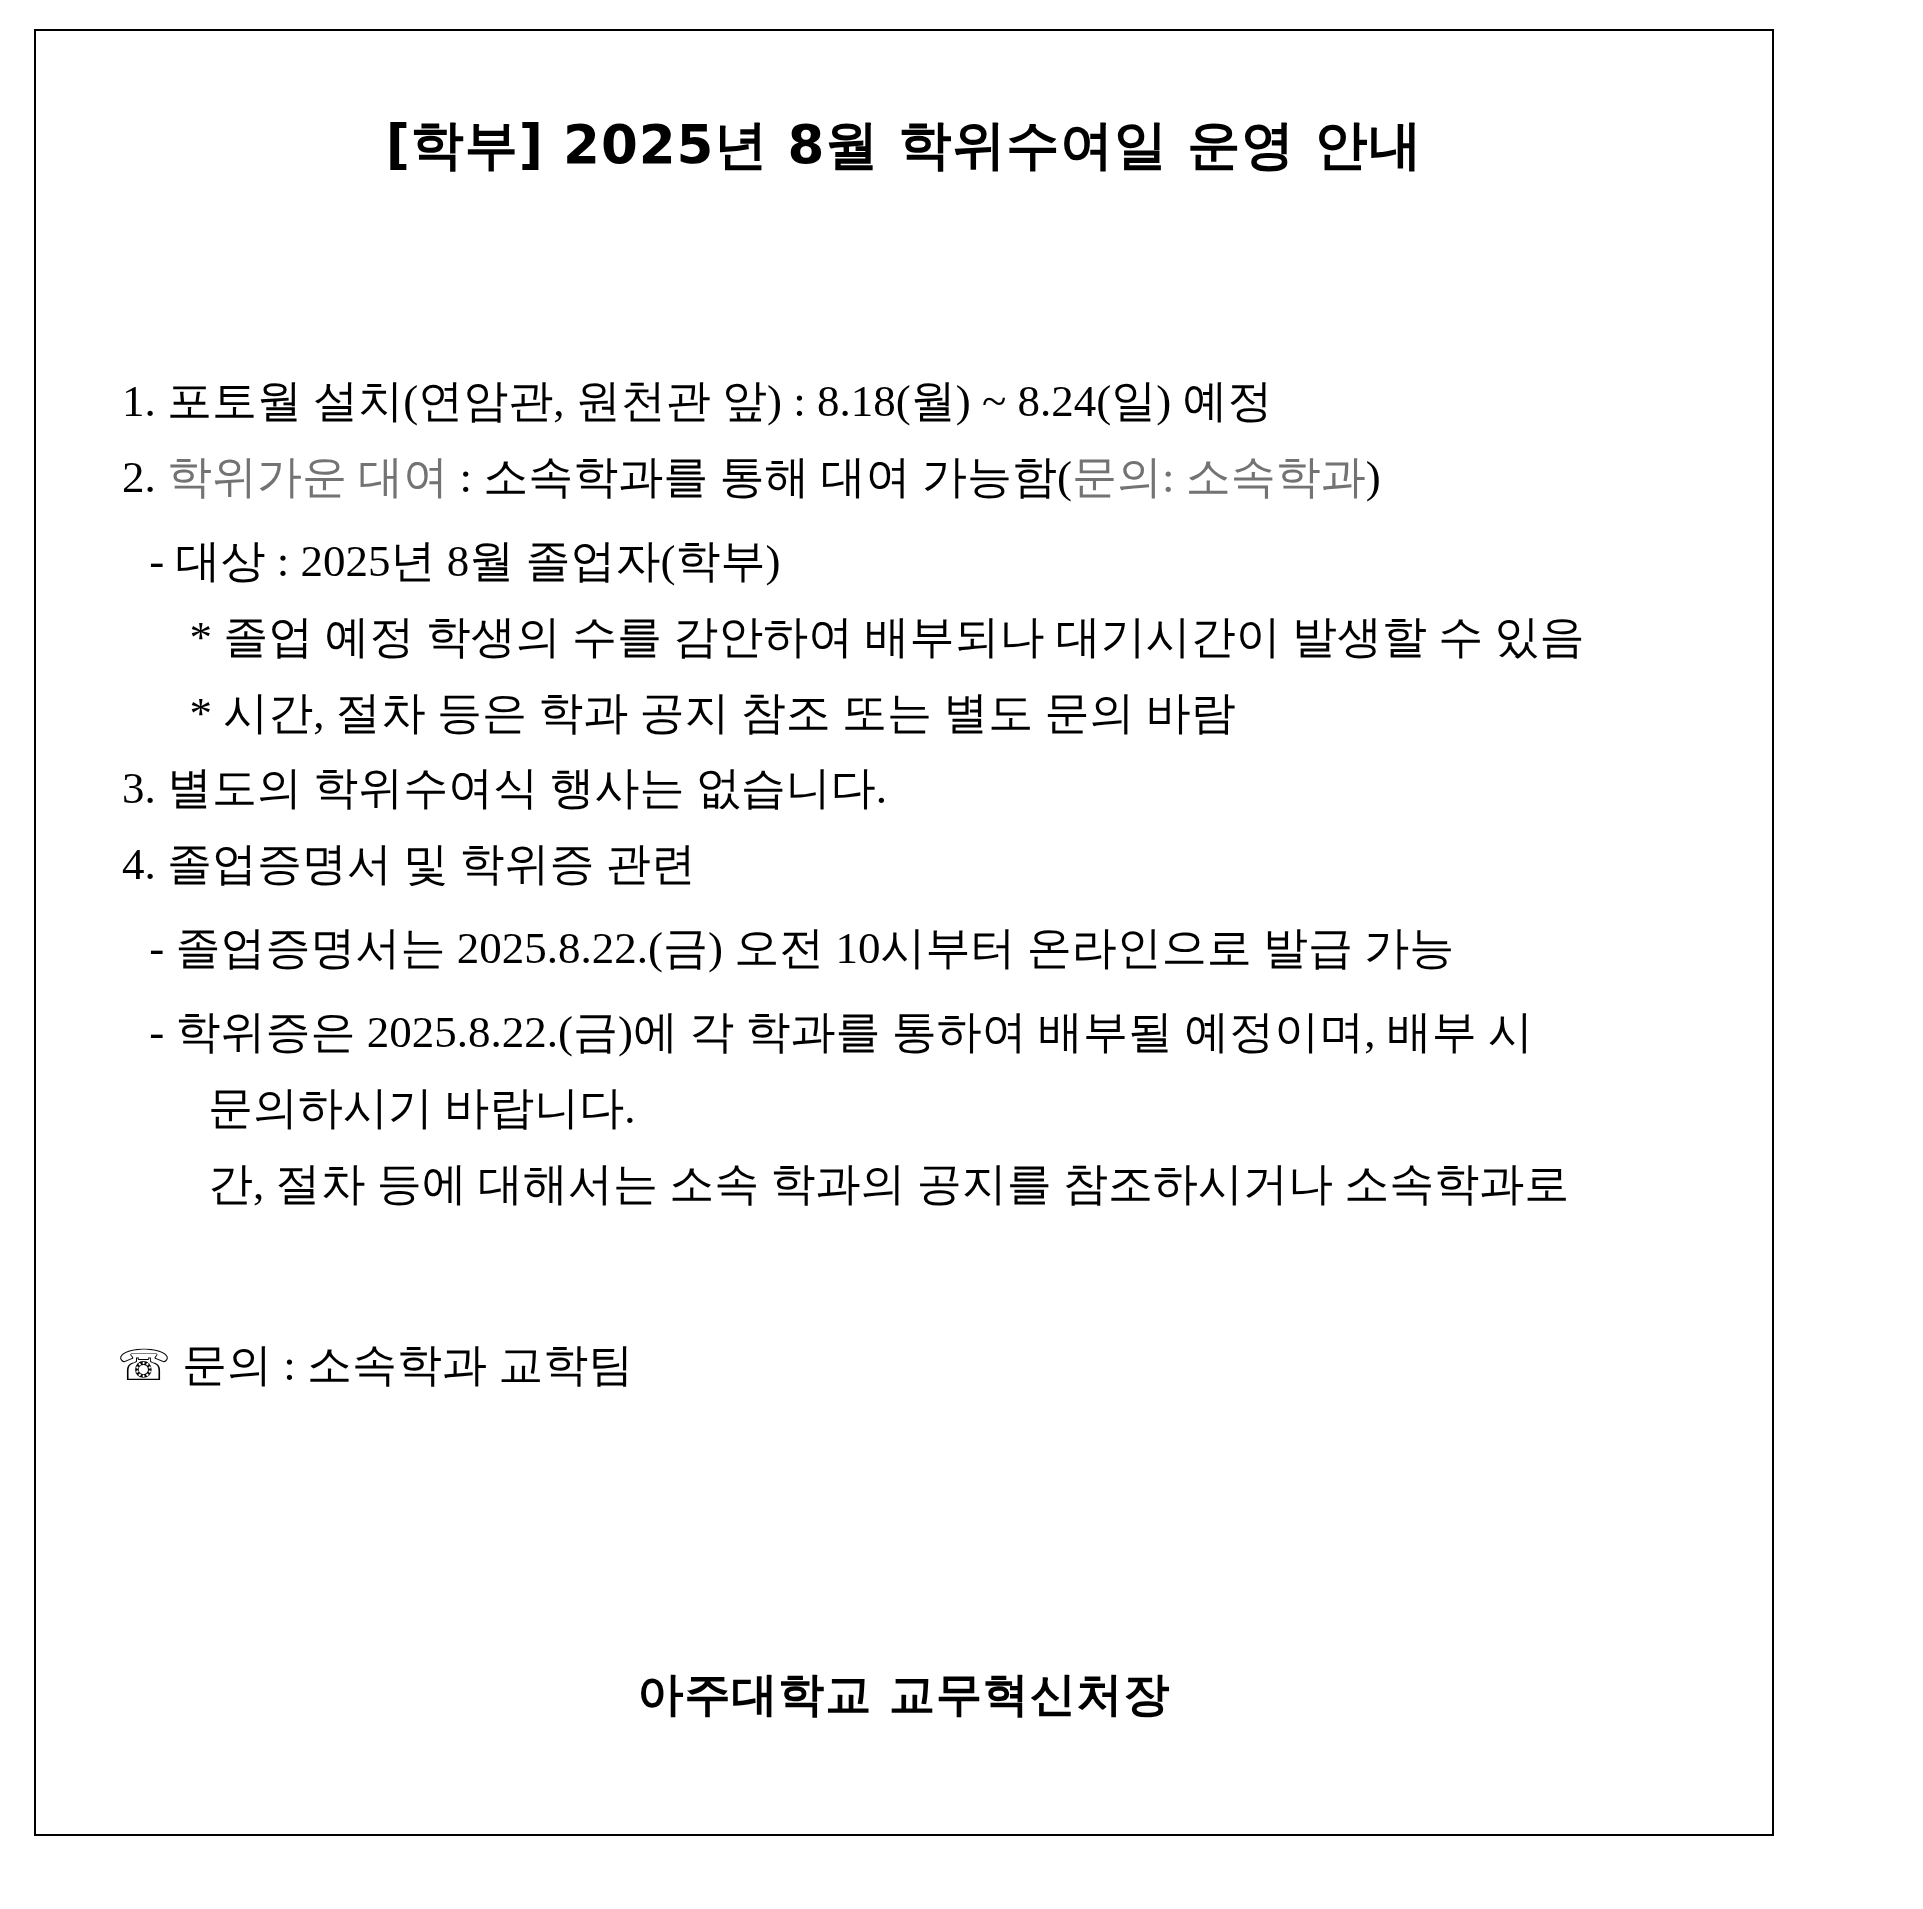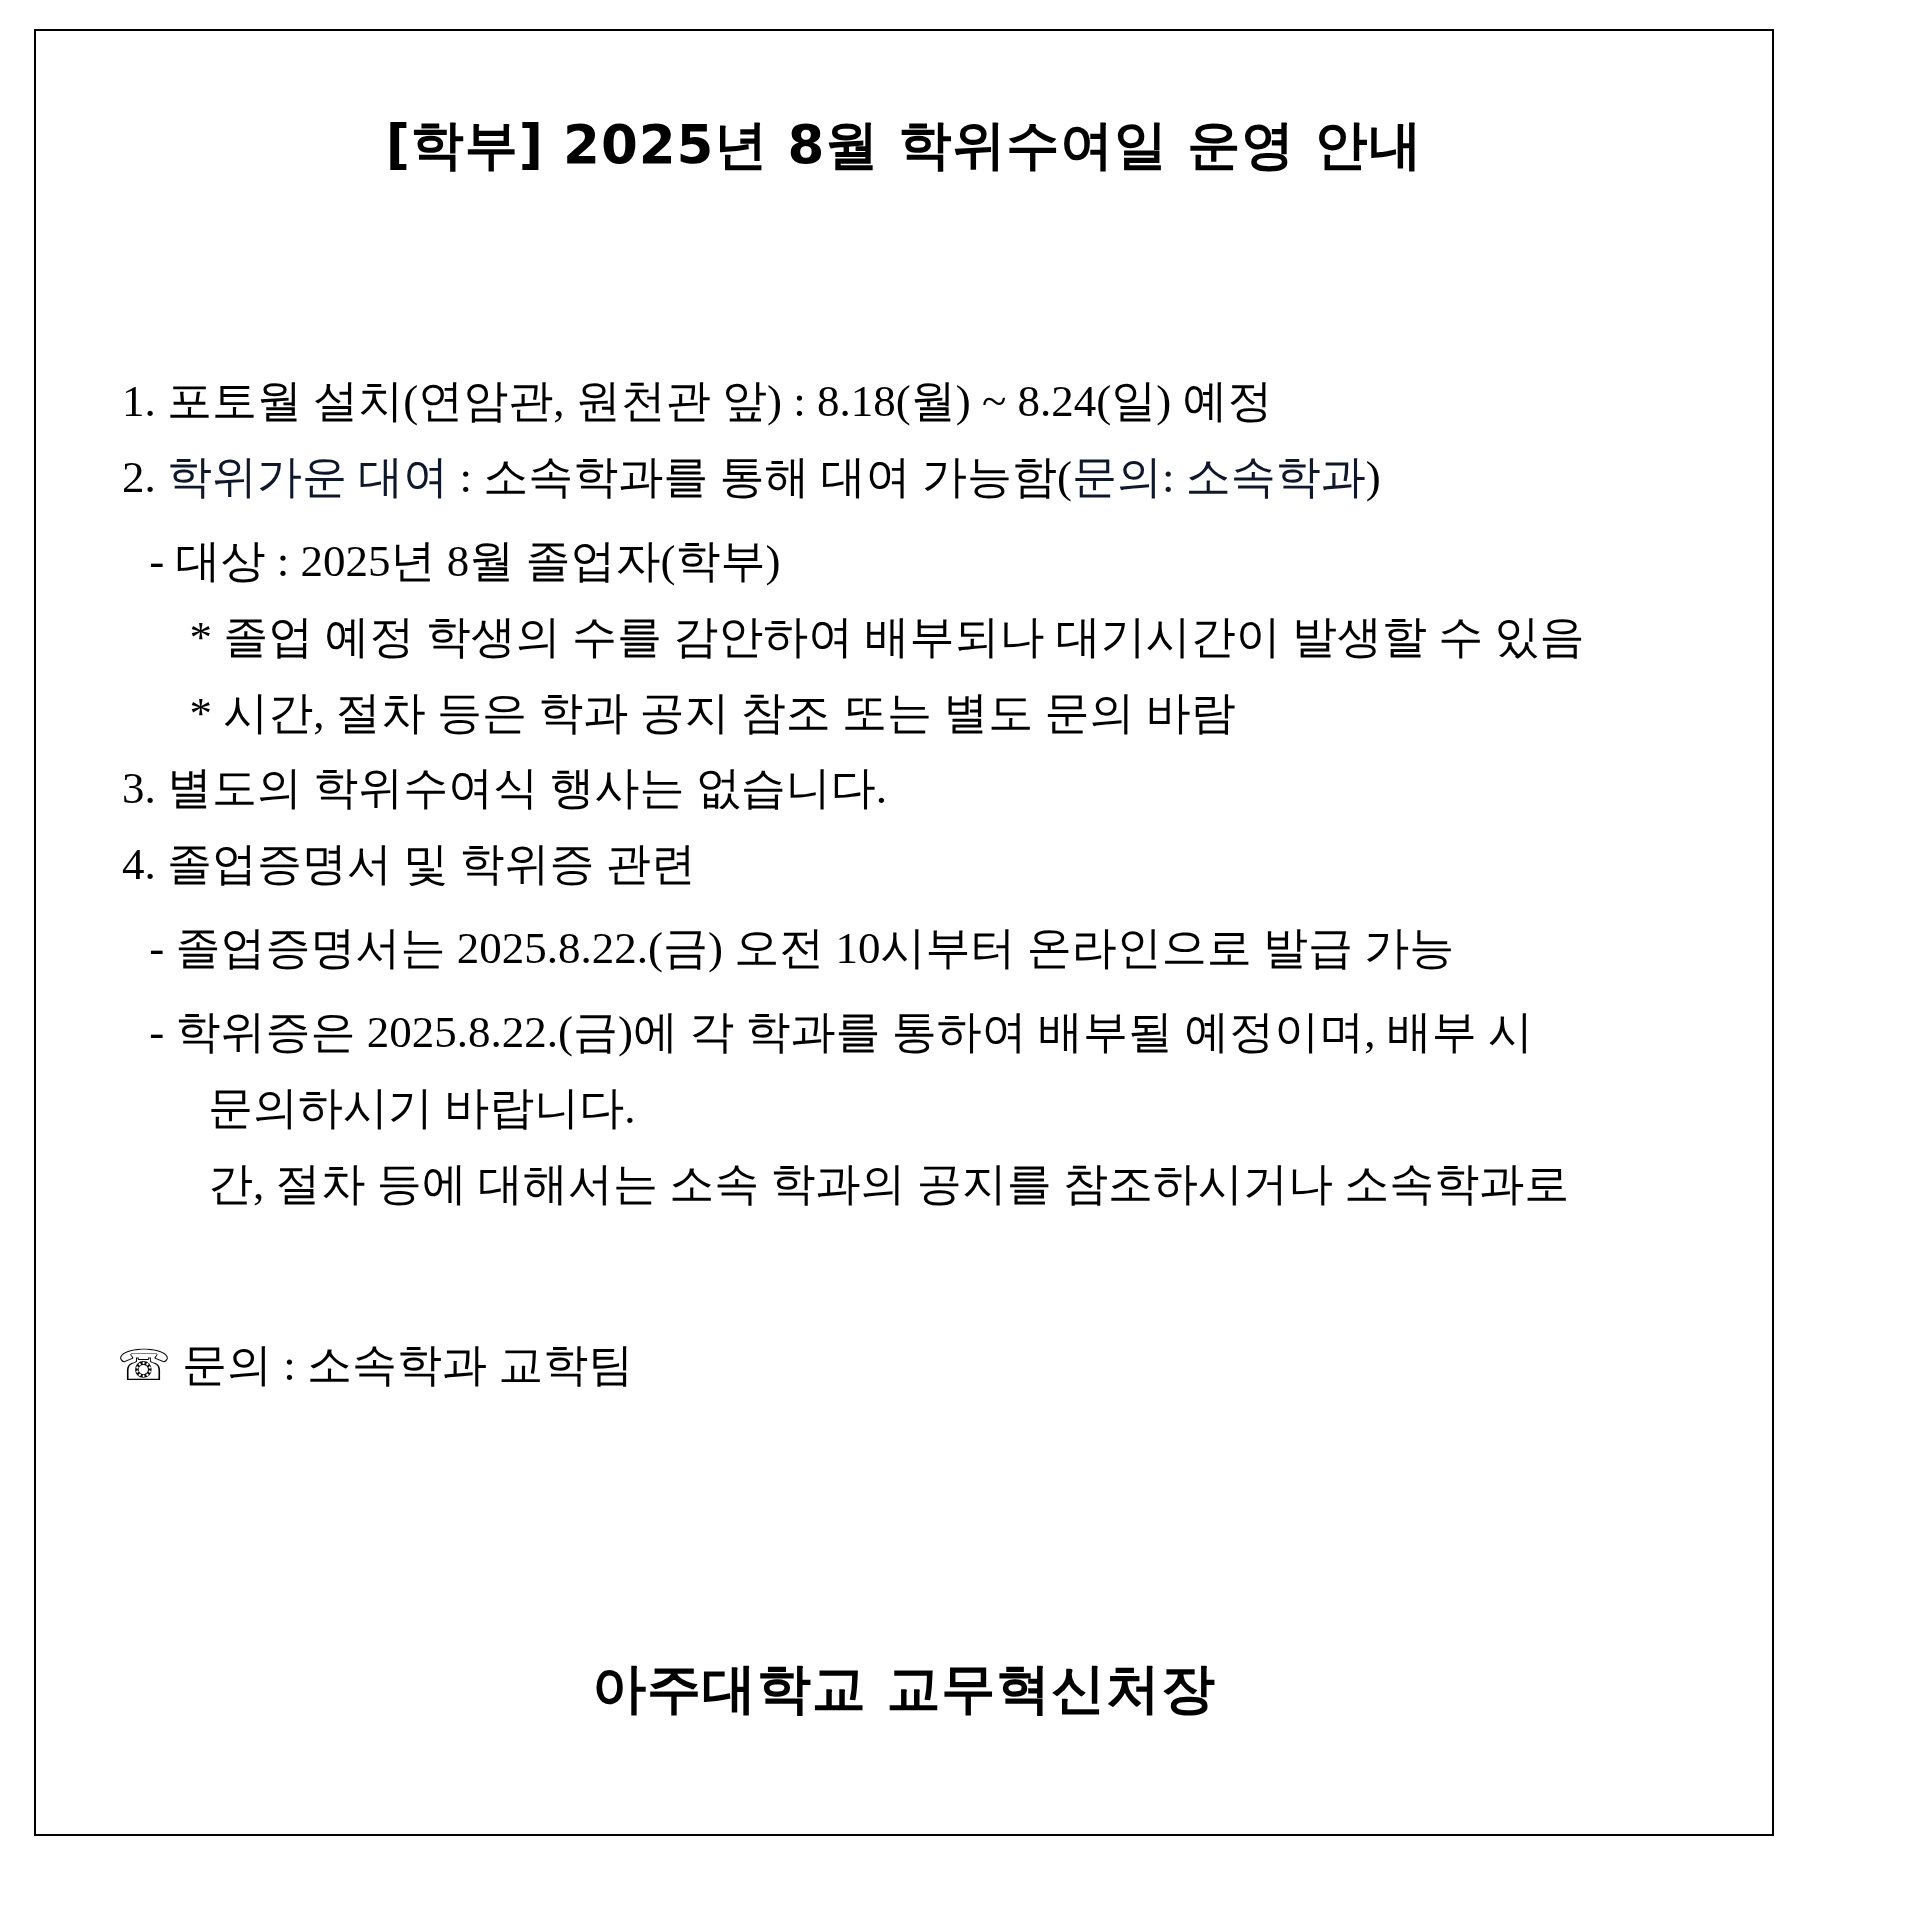--- a/index.html
+++ b/index.html
@@ -50,21 +50,21 @@
     line-height: 1.42;
   }
   .line {
     white-space: pre-wrap;
     margin: 0 0 12px 0;
     font-family: "Liberation Serif", "DejaVu Serif", serif;
   }
   .ind0 { padding-left: 34px; }
   .ind1 { padding-left: 50px; margin-top: 20px; }
   .ind2 { padding-left: 79px; }
-  .blue { color: #0f172a; }
+  .blue { color: #737373; }
   .wrap-cont {
     padding-left: 120px;
   }
   .contact-block {
     margin-top: 118px;
     font-size: 45px;
     padding-left: 29px;
     white-space: pre;
   }
   .phone-icon {
@@ -72,21 +72,21 @@
     font-size: 43px;
   }
   .signature {
     position: absolute;
     left: 0;
     right: 0;
     bottom: 108px;
     text-align: center;
     font-family: "DejaVu Sans", "Liberation Sans", sans-serif;
     font-weight: bold;
-    font-size: 54px;
+    font-size: 46px;
     letter-spacing: 0.9px;
     white-space: pre;
   }
 </style>
 </head>
 <body>
 
 <div class="page">
   <div class="inner">
 

